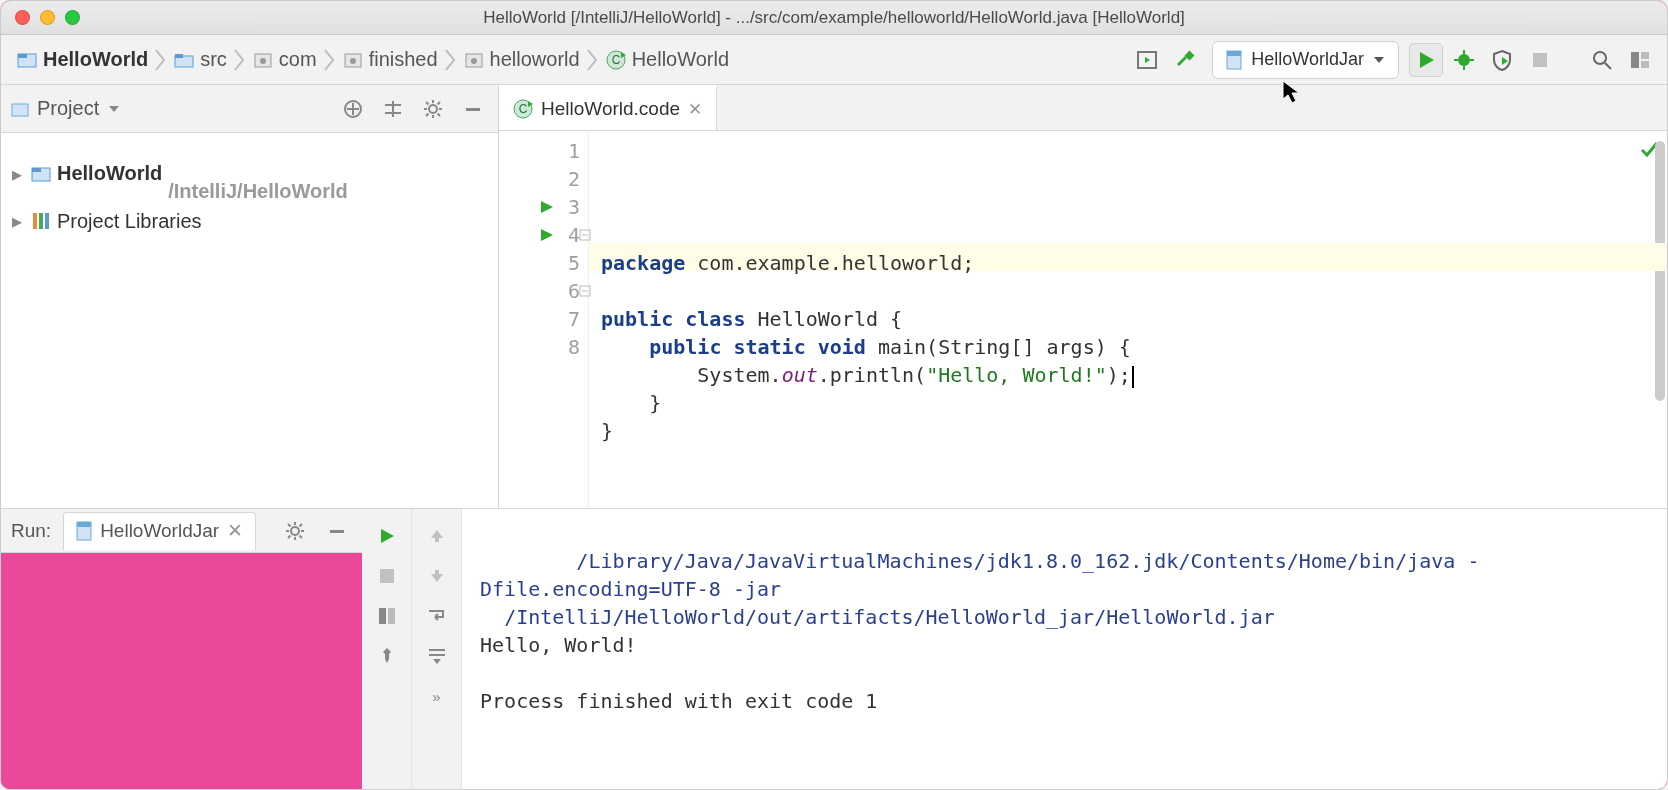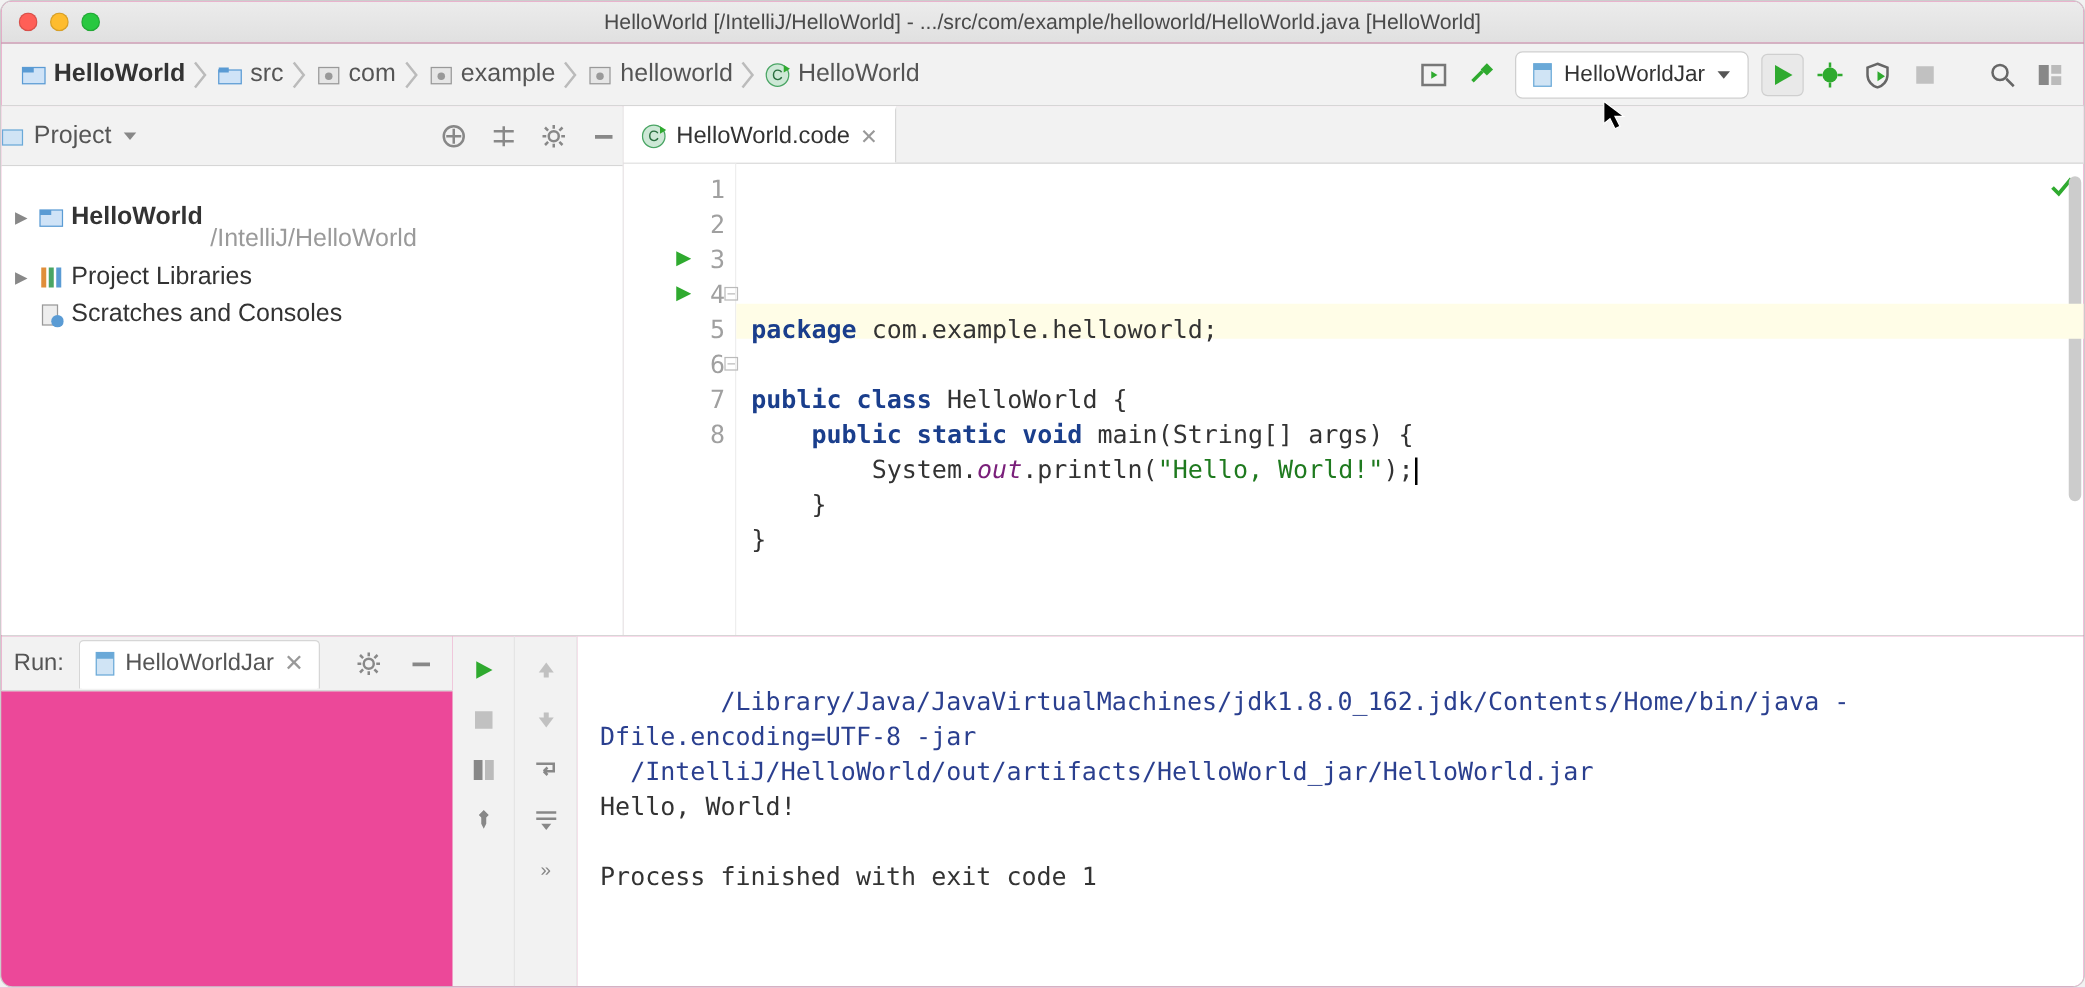--- a/index.html
+++ b/index.html
@@ -19,27 +19,27 @@
 .crumb { display:flex; align-items:center; gap:6px; padding:2px 6px; cursor:pointer; }
 .crumb .lbl { white-space:nowrap; }
 .tbspacer { flex:1; }
 .tbtn { width:34px; height:34px; display:flex; align-items:center; justify-content:center; border-radius:4px; cursor:pointer; color:#666; }
 .runcfg { display:flex; align-items:center; gap:8px; border:1px solid #cfcfcf; background:#fff; border-radius:6px; height:38px; padding:0 12px; margin:0 6px; cursor:pointer; font-size:18px; color:#333; }
 .runbtn { border:1px solid #cfcfcf; background:#e9e9e9; border-radius:5px; }
 
 
 .mainrow { flex:1; display:flex; min-height:0; border-bottom:1px solid #d6d6d6; }
 .sidebar { width: 498px; display:flex; flex-direction:column; border-right:1px solid #d6d6d6; background:#fafafa; }
-.sb-header { height:48px; display:flex; align-items:center; padding:0 0; border-bottom:1px solid #d6d6d6; background:#f2f2f2; gap:10px; }
+.sb-header { height:48px; display:flex; align-items:center; padding:0 10px; border-bottom:1px solid #d6d6d6; background:#f2f2f2; gap:10px; }
 .sb-title { font-size:20px; color:#555; display:flex; align-items:center; gap:8px; }
 .sb-header .spacer { flex:1; }
 .tree { flex:1; padding:8px 6px; font-size:20px; color:#333; background:#fff; }
 .tree .node { display:flex; align-items:center; gap:6px; padding:3px 2px; cursor:pointer; }
 .tree .arrow { width:16px; text-align:center; color:#888; }
-.tree .faded { color:#9a9a9a; font-weight:400;margin-top:36px; }
+.tree .faded { color:#9a9a9a; font-weight:700;margin-top:36px; }
 
 
 .editor { flex:1; display:flex; flex-direction:column; background:#fff; min-width:0; }
 .tabs { height:46px; display:flex; align-items:stretch; background:#f2f2f2; border-bottom:1px solid #d6d6d6; }
 .tab { display:flex; align-items:center; gap:8px; padding:0 14px; background:#fff; border-right:1px solid #d6d6d6; border-top:3px solid transparent; font-size:19px; color:#333; cursor:pointer; }
 .tab.active { border-top-color:transparent; }
 .tab .close { color:#999; font-size:17px; }
 .code { flex:1; display:flex; font-family: "Menlo","Monaco","Consolas",monospace; font-size:20px; line-height:28px; position:relative; }
 .gutter { width:90px; text-align:right; color:#a0a0a0; padding:6px 8px 6px 6px; border-right:1px solid #eee; background:#fff; user-select:none; position:relative; }
 .gut-icons { position:absolute; left:40px; top:6px; width:44px; }
@@ -127,21 +127,21 @@
             <polyline points="2,3 10,13 2,23" fill="none" stroke="#bbb" stroke-width="2"></polyline>
           </svg>
         </span>
         <div class="crumb">
           <span>
             <svg width="20" height="18">
               <rect x="2" y="3" width="16" height="13" fill="#e6e6e6" stroke="#999"></rect>
               <circle cx="10" cy="10" r="3" fill="#999"></circle>
             </svg>
           </span>
-          <span class="lbl">example</span>
+          <span class="lbl">finished</span>
         </div>
         <span>
           <svg width="14" height="26">
             <polyline points="2,3 10,13 2,23" fill="none" stroke="#bbb" stroke-width="2"></polyline>
           </svg>
         </span>
         <div class="crumb">
           <span>
             <svg width="20" height="18">
               <rect x="2" y="3" width="16" height="13" fill="#e6e6e6" stroke="#999"></rect>
@@ -293,30 +293,20 @@
           <div class="node">
             <span class="arrow">▸</span>
             <span>
               <svg width="20" height="20">
                 <rect x="2" y="2" width="4" height="16" fill="#e08e3a"></rect>
                 <rect x="8" y="2" width="4" height="16" fill="#4aa564"></rect>
                 <rect x="14" y="2" width="4" height="16" fill="#5a9bd4"></rect>
               </svg>
             </span>
             <span style="">Project Libraries</span>
-          </div>
-          <div class="node">
-            <span class="arrow"></span>
-            <span>
-              <svg width="20" height="20">
-                <rect x="3" y="2" width="12" height="16" fill="#eee" stroke="#999"></rect>
-                <circle cx="15" cy="15" r="5" fill="#5a9bd4"></circle>
-              </svg>
-            </span>
-            <span style="">Scratches and Consoles</span>
           </div>
         </div>
     </div>
 
     <div class="editor">
       <div class="tabs">
         <div class="tab active">
           <svg width="20" height="20">
               <circle cx="10" cy="10" r="9" fill="#cde8d6" stroke="#4aa564"></circle>
               <text x="10" y="14" text-anchor="middle" font-size="12" fill="#2a6e3f" font-family="Arial">C</text>

